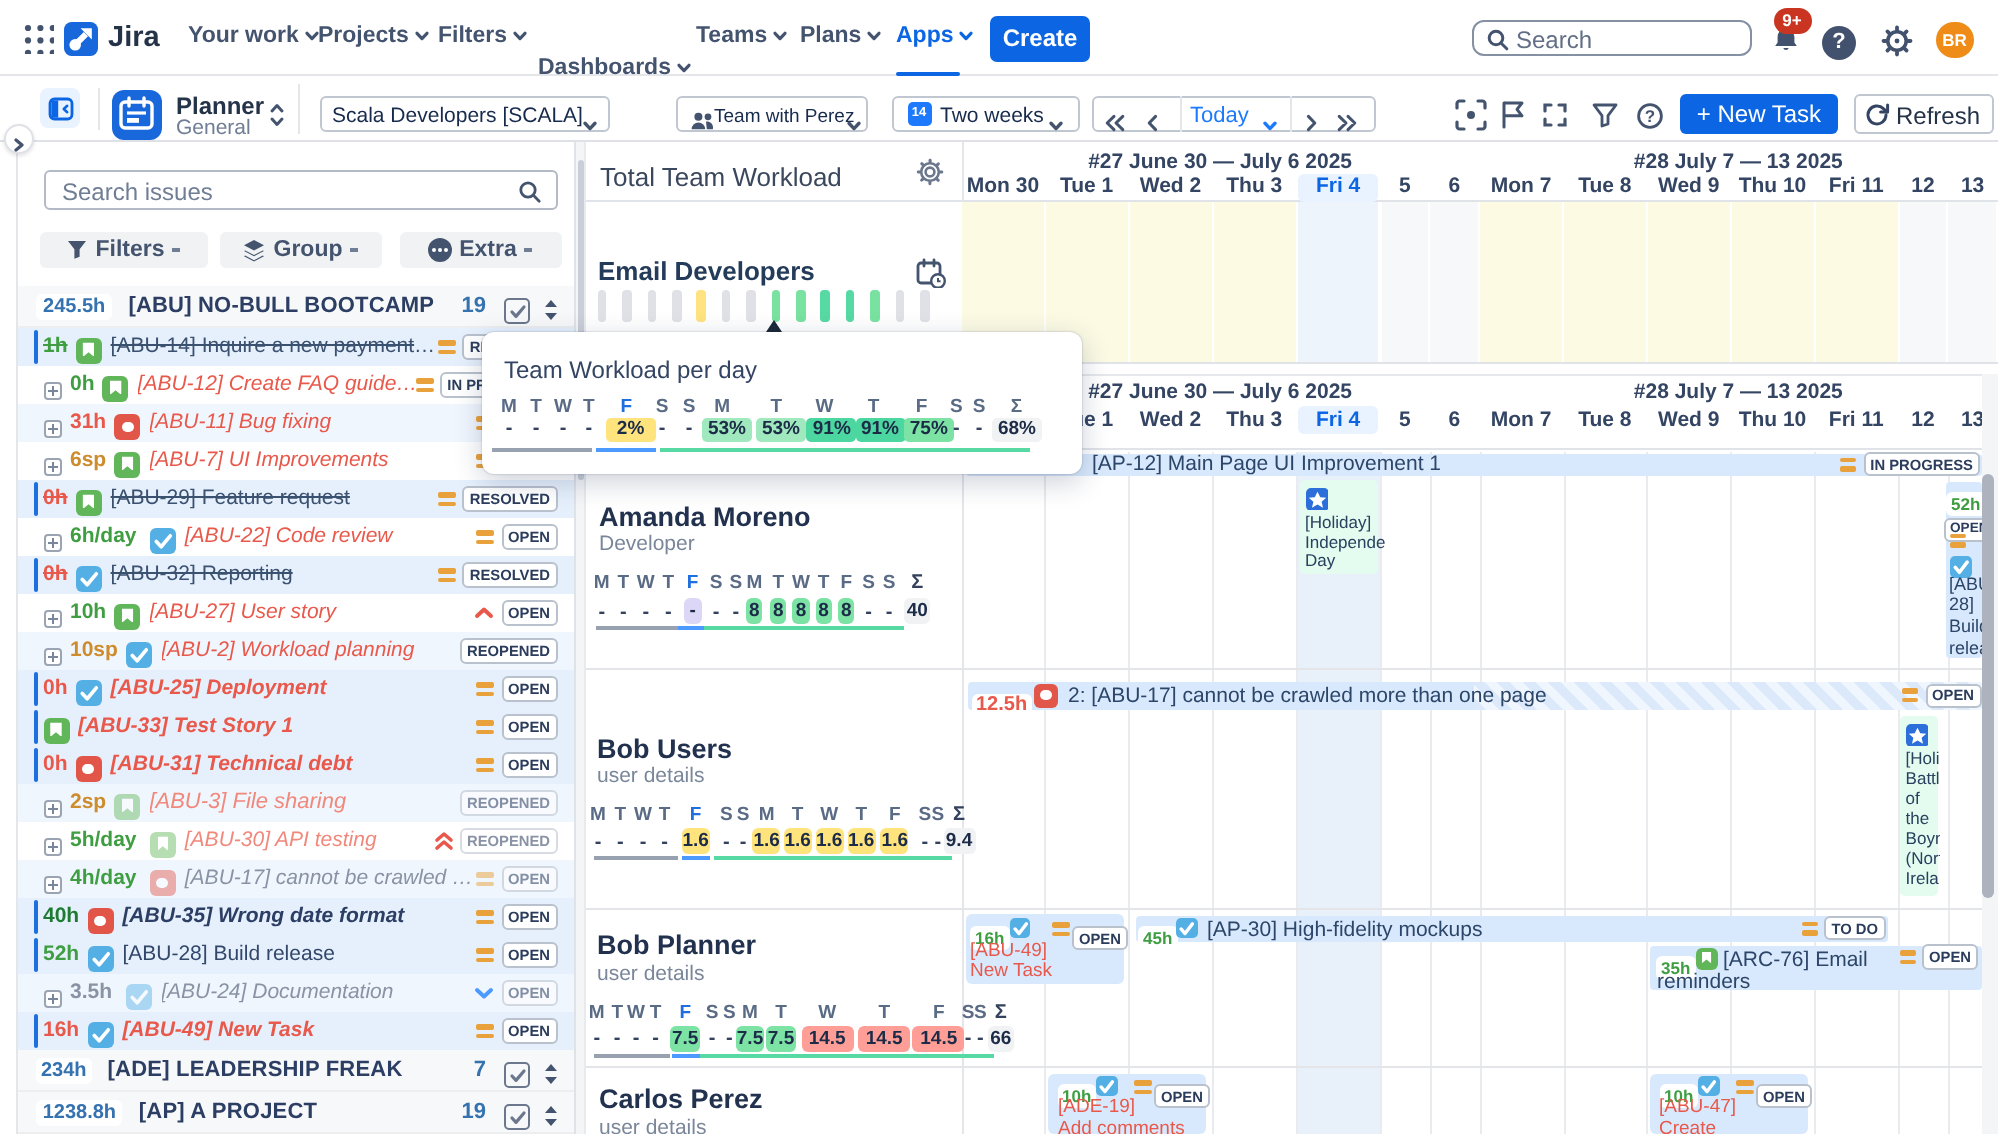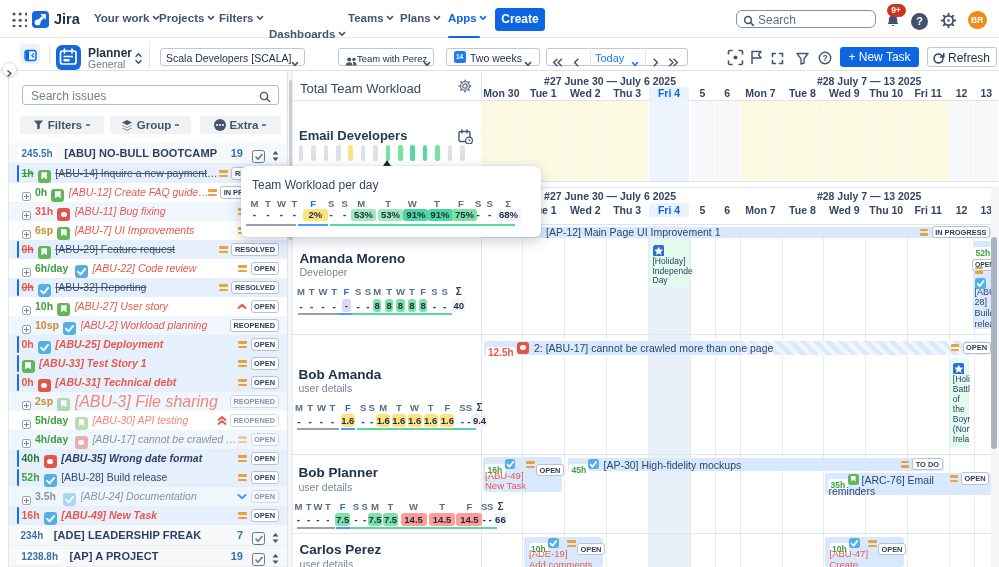--- a/index.html
+++ b/index.html
@@ -336,21 +336,21 @@
     <span style="display:inline-block;width:9px;height:9px;position:relative;vertical-align:-1px;">
       <span style="position:absolute;left:0;top:1px;width:9px;height:2.6px;border-radius:1px;background:#e9a13b;"></span>
       <span style="position:absolute;left:0;top:5.5px;width:9px;height:2.6px;border-radius:1px;background:#e9a13b;"></span>
     </span>
     <span style="display:inline-block;border:1px solid #b9c1cc;border-radius:3px;background:#fff;color:#2b3c5c;font-size:7.4px;font-weight:700;line-height:1;padding:1.5px 2.5px;letter-spacing:0px;white-space:nowrap;">OPEN</span>
   </div>
 <div class="abs" style="left:9px;top:392px;width:278px;height:19px;background:#f0f6fe;"></div>
 <div class="abs" style="left:21.5px;top:396.0px;"><span style="display:inline-block;width:9px;height:9px;border:1px solid #9aa4b3;border-radius:2px;position:relative;background:#fff;vertical-align:0px;"><span style="position:absolute;left:1.5px;top:3px;width:4.5px;height:1.2px;background:#7a8699;"></span><span style="position:absolute;left:3.1px;top:1.4px;width:1.2px;height:4.5px;background:#7a8699;"></span></span></div>
 <div class="abs" style="left:35.0px;top:392px;height:19px;line-height:19px;color:#cd8c2d;font-size:10.5px;font-weight:700;">2sp</div>
 <div class="abs" style="left:57.2px;top:395.0px;"><span style="opacity:.45;display:inline-block;width:13px;height:13px;border-radius:3px;background:#61b659;position:relative;vertical-align:-2px;"><span style="position:absolute;left:3.6400000000000006px;top:2.34px;width:5.72px;height:7.15px;background:#fff;clip-path:polygon(0 0,100% 0,100% 100%,50% 68%,0 100%);"></span></span></div>
-<div class="abs ell" style="left:74.7px;top:392px;width:155.3px;height:19px;line-height:19px;font-size:16px;text-overflow:ellipsis;color:#f0887c;font-style:italic;">[ABU-3] File sharing</div>
+<div class="abs ell" style="left:74.7px;top:392px;width:155.3px;height:19px;line-height:19px;font-size:11px;text-overflow:ellipsis;color:#f0887c;font-style:italic;">[ABU-3] File sharing</div>
 <div class="abs" style="right:720.5px;top:392px;height:19px;display:flex;align-items:center;gap:3.5px;">
     <span style="opacity:.55;display:inline-block;border:1px solid #b9c1cc;border-radius:3px;background:#fff;color:#2b3c5c;font-size:7.4px;font-weight:700;line-height:1;padding:1.5px 2.5px;letter-spacing:0px;white-space:nowrap;">REOPENED</span>
   </div>
 <div class="abs" style="left:9px;top:411px;width:278px;height:19px;background:#fff;"></div>
 <div class="abs" style="left:21.5px;top:415.0px;"><span style="display:inline-block;width:9px;height:9px;border:1px solid #9aa4b3;border-radius:2px;position:relative;background:#fff;vertical-align:0px;"><span style="position:absolute;left:1.5px;top:3px;width:4.5px;height:1.2px;background:#7a8699;"></span><span style="position:absolute;left:3.1px;top:1.4px;width:1.2px;height:4.5px;background:#7a8699;"></span></span></div>
 <div class="abs" style="left:35.0px;top:411px;height:19px;line-height:19px;color:#3e9e41;font-size:10.5px;font-weight:700;">5h/day</div>
 <div class="abs" style="left:74.9px;top:414.0px;"><span style="opacity:.45;display:inline-block;width:13px;height:13px;border-radius:3px;background:#61b659;position:relative;vertical-align:-2px;"><span style="position:absolute;left:3.6400000000000006px;top:2.34px;width:5.72px;height:7.15px;background:#fff;clip-path:polygon(0 0,100% 0,100% 100%,50% 68%,0 100%);"></span></span></div>
 <div class="abs ell" style="left:92.4px;top:411px;width:125.1px;height:19px;line-height:19px;font-size:10.5px;text-overflow:ellipsis;color:#f0887c;font-style:italic;">[ABU-30] API testing</div>
 <div class="abs" style="right:720.5px;top:411px;height:19px;display:flex;align-items:center;gap:3.5px;">
     <svg width="10" height="11" viewBox="0 0 10 11" style="" xmlns="http://www.w3.org/2000/svg">
@@ -592,21 +592,21 @@
 <div class="abs" style="left:384.8px;top:299.0px;width:8.6px;height:13px;background:#7ce3a4;border-radius:3px;text-align:center;line-height:13px;color:#1c2b47;font-size:9.5px;font-weight:700;">8</div>
 <div class="abs" style="left:396.2px;top:299.0px;width:8.6px;height:13px;background:#7ce3a4;border-radius:3px;text-align:center;line-height:13px;color:#1c2b47;font-size:9.5px;font-weight:700;">8</div>
 <div class="abs" style="left:407.5px;top:299.0px;width:8.6px;height:13px;background:#7ce3a4;border-radius:3px;text-align:center;line-height:13px;color:#1c2b47;font-size:9.5px;font-weight:700;">8</div>
 <div class="abs" style="left:418.8px;top:299.0px;width:8.6px;height:13px;background:#7ce3a4;border-radius:3px;text-align:center;line-height:13px;color:#1c2b47;font-size:9.5px;font-weight:700;">8</div>
 <div class="abs" style="left:425.3px;top:300.5px;width:18px;text-align:center;color:#33415c;font-size:10px;font-weight:700;">-</div>
 <div class="abs" style="left:435.6px;top:300.5px;width:18px;text-align:center;color:#33415c;font-size:10px;font-weight:700;">-</div>
 <div class="abs" style="left:452.45px;top:299.0px;width:12.5px;height:13px;background:#f1f2f4;border-radius:3px;text-align:center;line-height:13px;color:#1c2b47;font-size:9.5px;font-weight:700;">40</div>
 <div class="abs" style="left:297.5px;top:313.0px;width:43.69999999999999px;height:2px;background:#98a1b0;"></div>
 <div class="abs" style="left:339.3px;top:313.0px;width:14px;height:2px;background:#4c9aff;"></div>
 <div class="abs" style="left:352.1px;top:313.0px;width:99.5px;height:2px;background:#57d9a3;"></div>
-<div class="abs" style="left:298.5px;top:366.5px;color:#21314e;font-size:13.5px;font-weight:600;">Bob Amanda</div>
+<div class="abs" style="left:298.5px;top:366.5px;color:#21314e;font-size:13.5px;font-weight:600;">Bob Users</div>
 <div class="abs" style="left:298.5px;top:382.0px;color:#7a8699;font-size:10.5px;">user details</div>
 <div class="abs" style="left:290px;top:402px;width:18px;text-align:center;color:#5a6b85;font-size:9.5px;font-weight:700;">M</div>
 <div class="abs" style="left:301.2px;top:402px;width:18px;text-align:center;color:#5a6b85;font-size:9.5px;font-weight:700;">T</div>
 <div class="abs" style="left:312.5px;top:402px;width:18px;text-align:center;color:#5a6b85;font-size:9.5px;font-weight:700;">W</div>
 <div class="abs" style="left:323.3px;top:402px;width:18px;text-align:center;color:#5a6b85;font-size:9.5px;font-weight:700;">T</div>
 <div class="abs" style="left:338.8px;top:402px;width:18px;text-align:center;color:#1f6fe0;font-size:9.5px;font-weight:700;">F</div>
 <div class="abs" style="left:354.2px;top:402px;width:18px;text-align:center;color:#5a6b85;font-size:9.5px;font-weight:700;">S</div>
 <div class="abs" style="left:362.6px;top:402px;width:18px;text-align:center;color:#5a6b85;font-size:9.5px;font-weight:700;">S</div>
 <div class="abs" style="left:374.3px;top:402px;width:18px;text-align:center;color:#5a6b85;font-size:9.5px;font-weight:700;">M</div>
 <div class="abs" style="left:389.8px;top:402px;width:18px;text-align:center;color:#5a6b85;font-size:9.5px;font-weight:700;">T</div>

